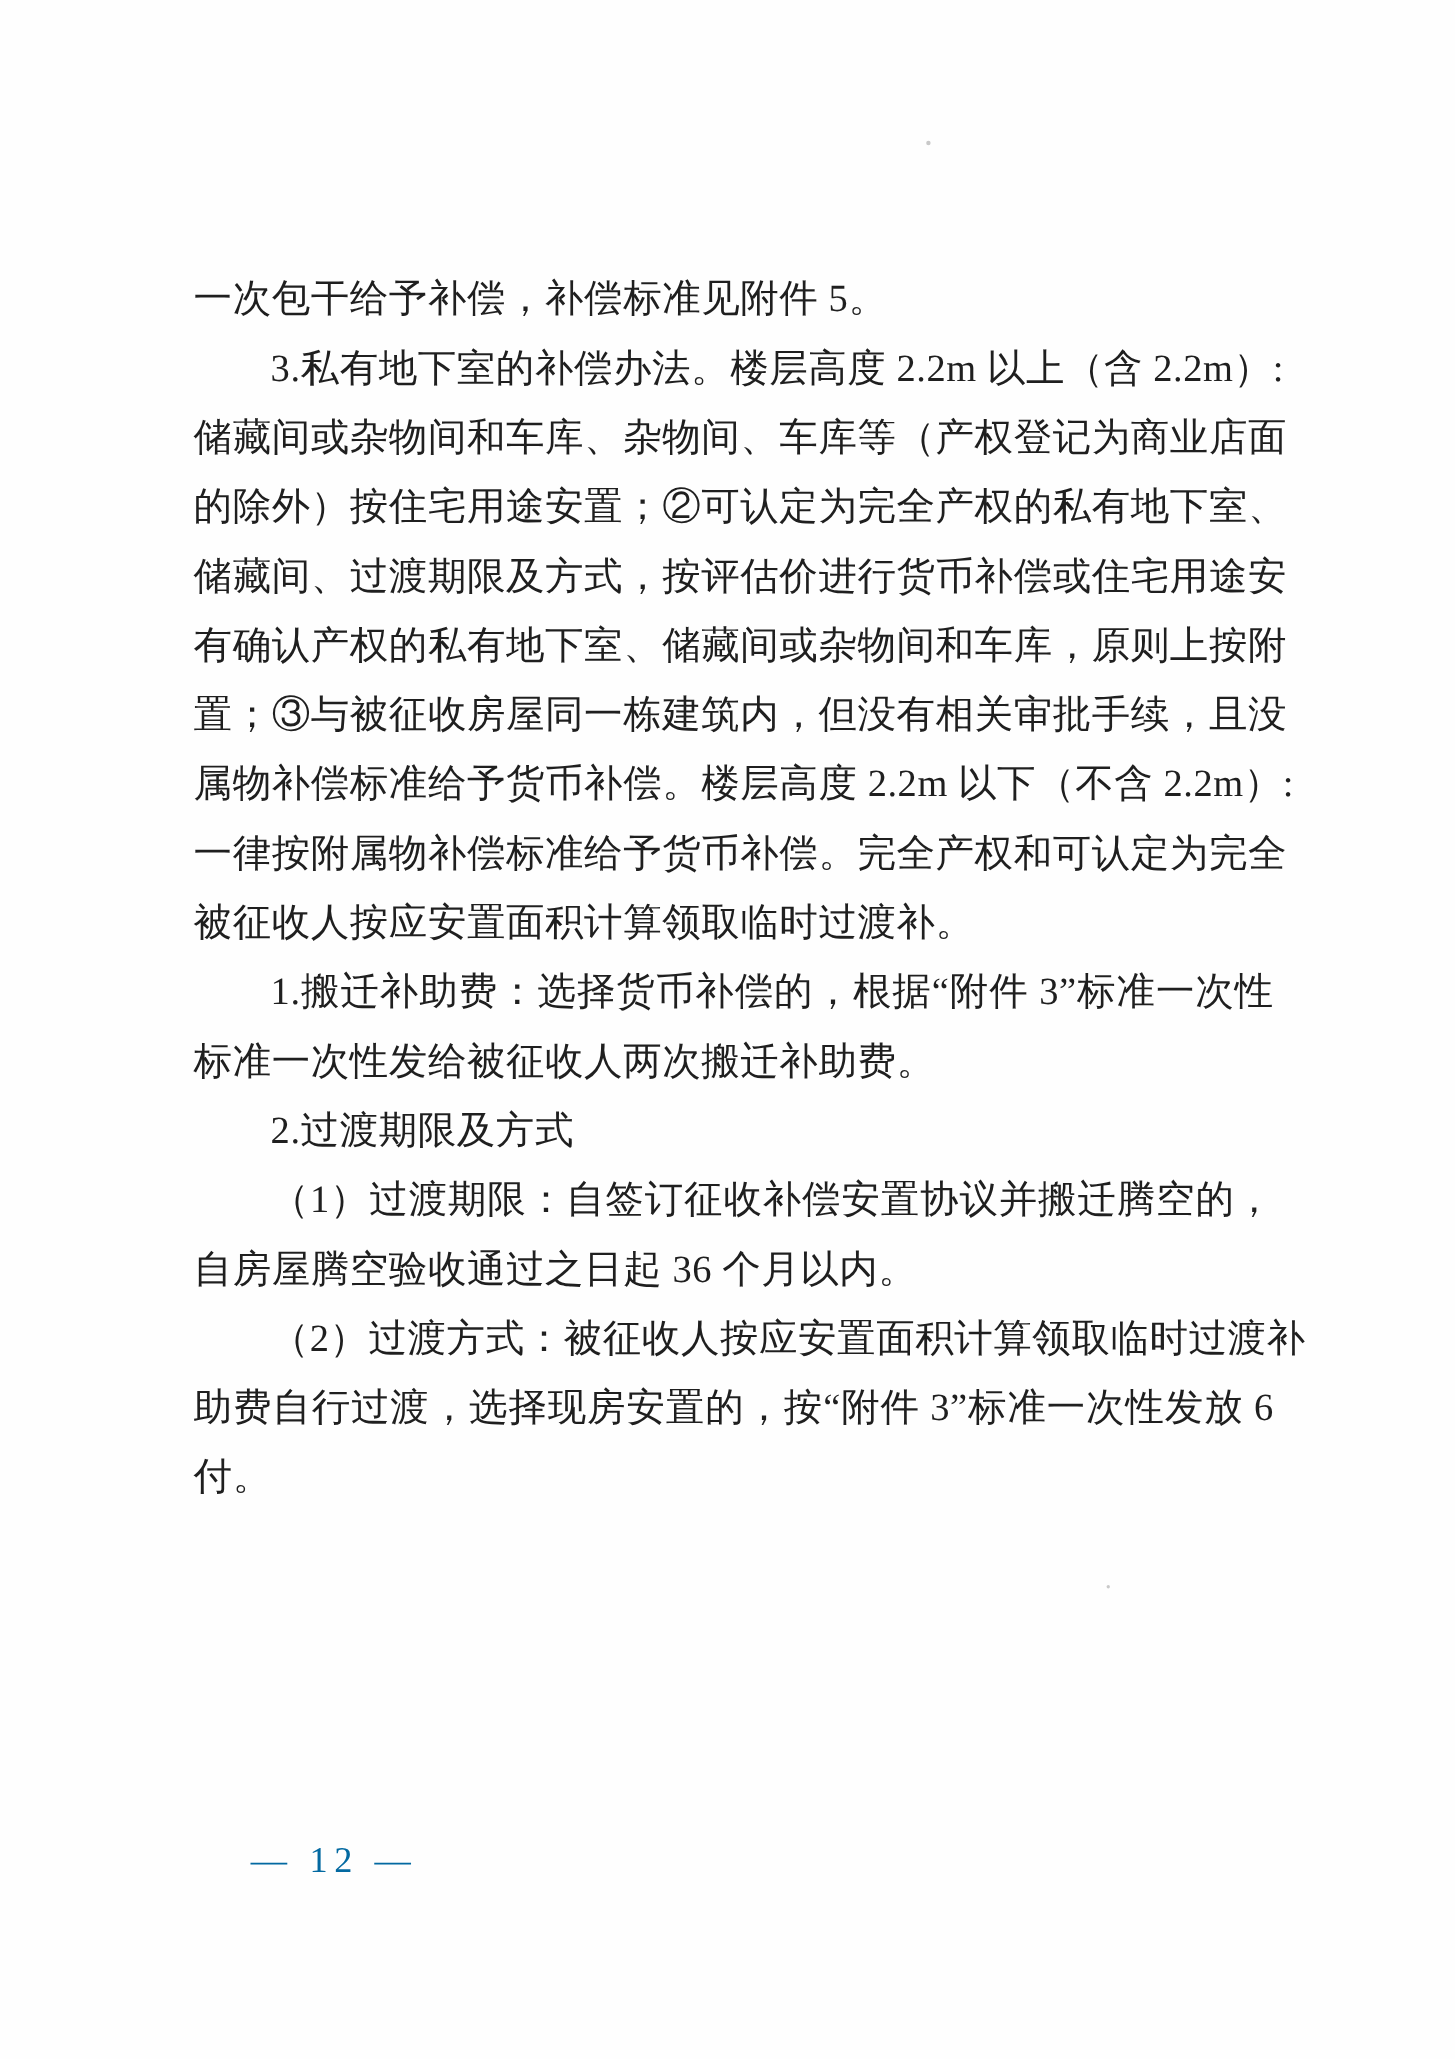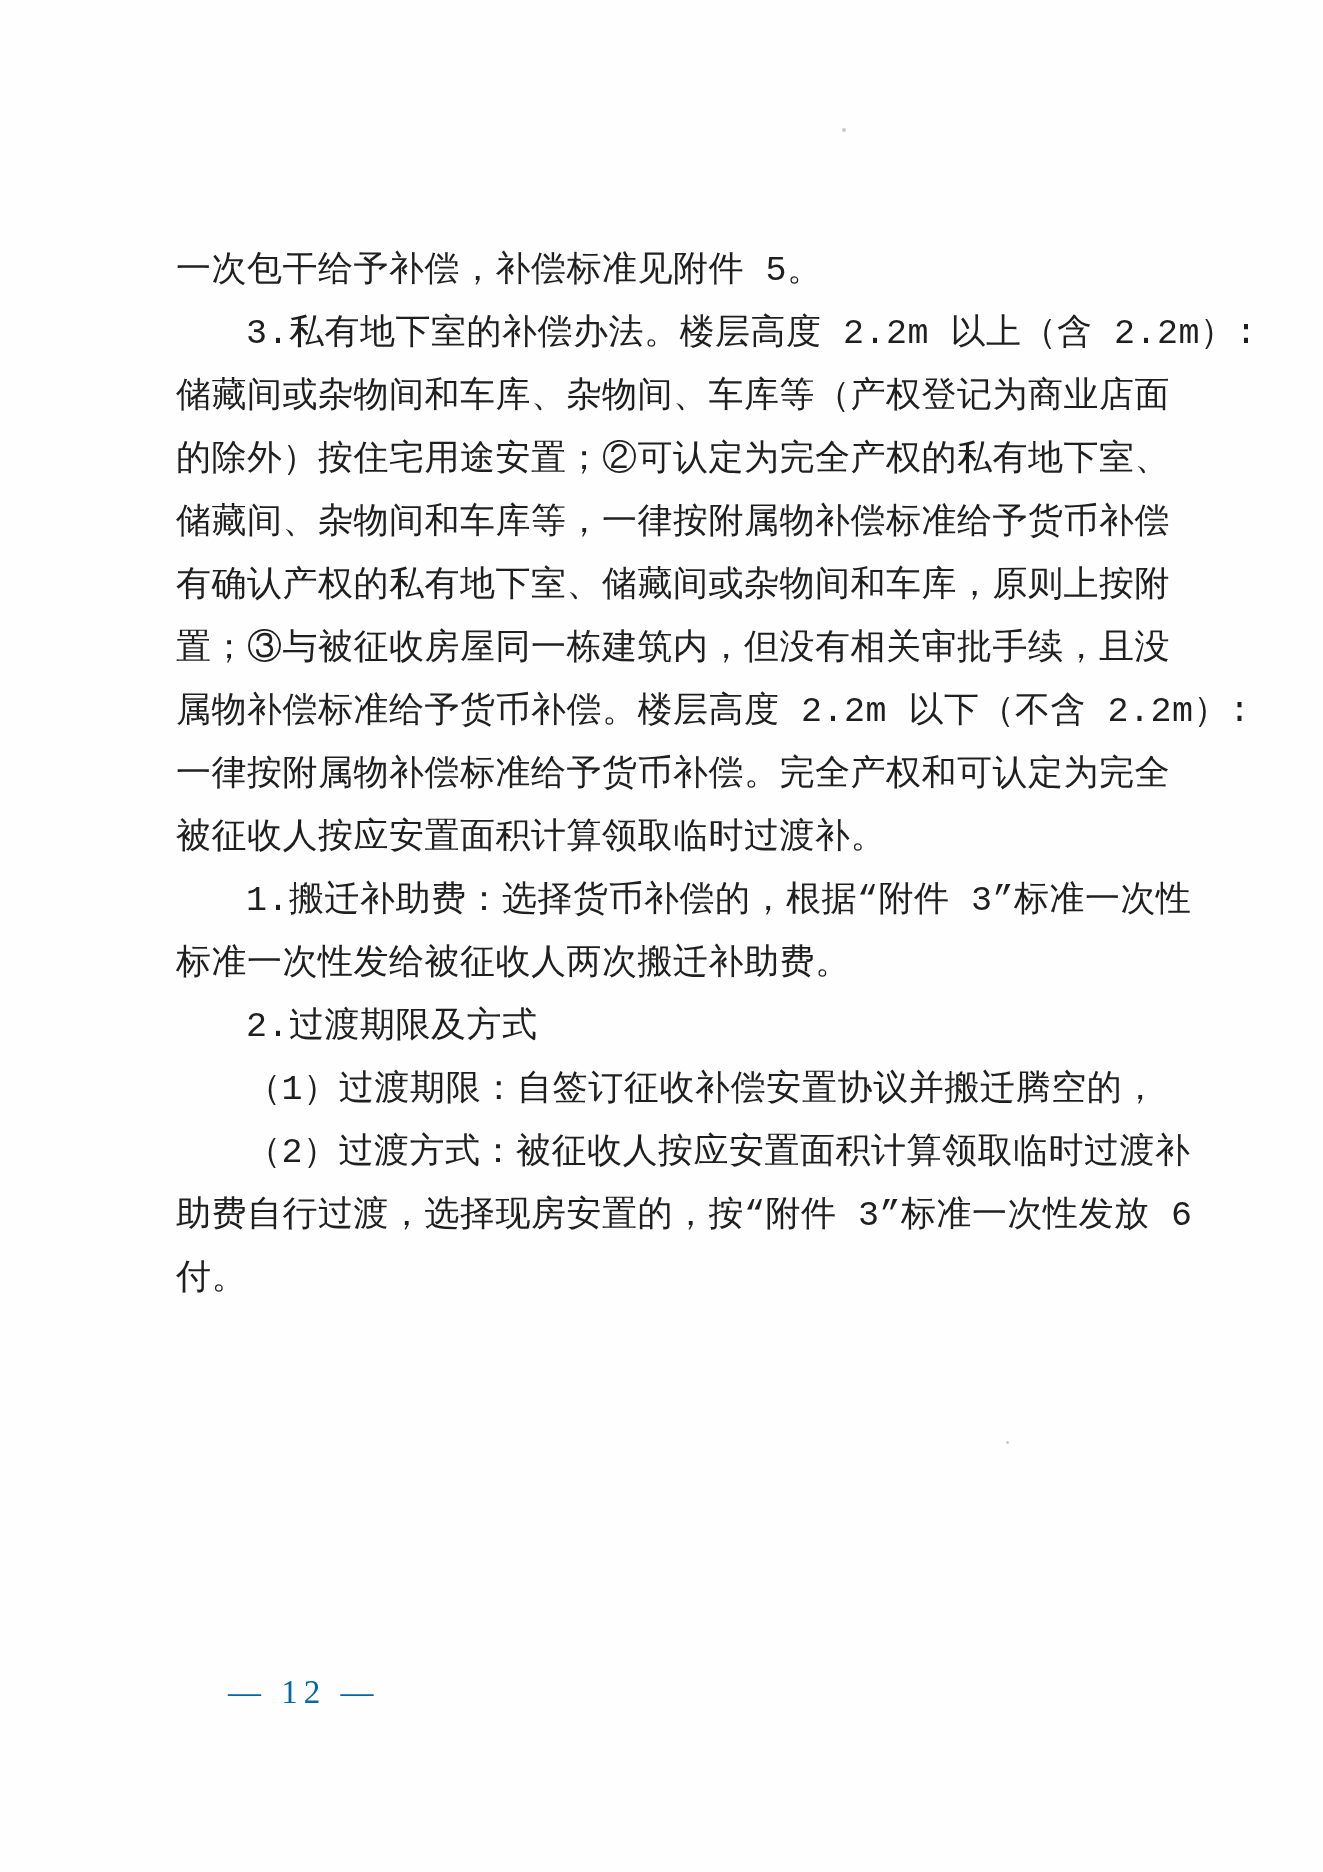--- a/index.html
+++ b/index.html
@@ -30,21 +30,20 @@
     margin: 0;
     padding: 0;
     font-size: 35px;
     line-height: 63px;
     height: 63px;
     white-space: nowrap;
     text-align: justify;
     text-align-last: justify;
     font-weight: normal;
     letter-spacing: 0.5px;
-    font-family: Liberation Mono, monospace;
   }
   .line.end {
     text-align: left;
     text-align-last: left;
     white-space: normal;
   }
   .line.ind {
     text-indent: 2em;
   }
   .line.bold {
@@ -71,30 +70,31 @@
 </head>
 <body>
 
 <div class="page">
 
   <main class="body-text">
     <p class="line end">一次包干给予补偿，补偿标准见附件 5。</p>
     <p class="line ind">3.私有地下室的补偿办法。楼层高度 2.2m 以上（含 2.2m）:</p>
     <p class="line">储藏间或杂物间和车库、杂物间、车库等（产权登记为商业店面</p>
     <p class="line">的除外）按住宅用途安置；②可认定为完全产权的私有地下室、</p>
-    <p class="line">储藏间、杂物间和车库等，一律按附属物补偿标准给予货币补偿</p>
+    <p class="line">储藏间、过渡期限及方式，按评估价进行货币补偿或住宅用途安</p>
     <p class="line">有确认产权的私有地下室、储藏间或杂物间和车库，原则上按附</p>
     <p class="line">置；③与被征收房屋同一栋建筑内，但没有相关审批手续，且没</p>
     <p class="line">属物补偿标准给予货币补偿。楼层高度 2.2m 以下（不含 2.2m）:</p>
     <p class="line">一律按附属物补偿标准给予货币补偿。完全产权和可认定为完全</p>
     <p class="line end">被征收人按应安置面积计算领取临时过渡补。</p>
     <p class="line ind">1.搬迁补助费：选择货币补偿的，根据“附件 3”标准一次性</p>
     <p class="line end">标准一次性发给被征收人两次搬迁补助费。</p>
     <p class="line ind end">2.过渡期限及方式</p>
     <p class="line ind">（1）过渡期限：自签订征收补偿安置协议并搬迁腾空的，</p>
+    <p class="line end">自房屋腾空验收通过之日起 36 个月以内。</p>
     <p class="line ind">（2）过渡方式：被征收人按应安置面积计算领取临时过渡补</p>
     <p class="line">助费自行过渡，选择现房安置的，按“附件 3”标准一次性发放 6</p>
     <p class="line end">付。</p>
   </main>
 
   <div class="page-number">— 12 —</div>
 
   <div class="speck s1"></div>
   <div class="speck s2"></div>
 

